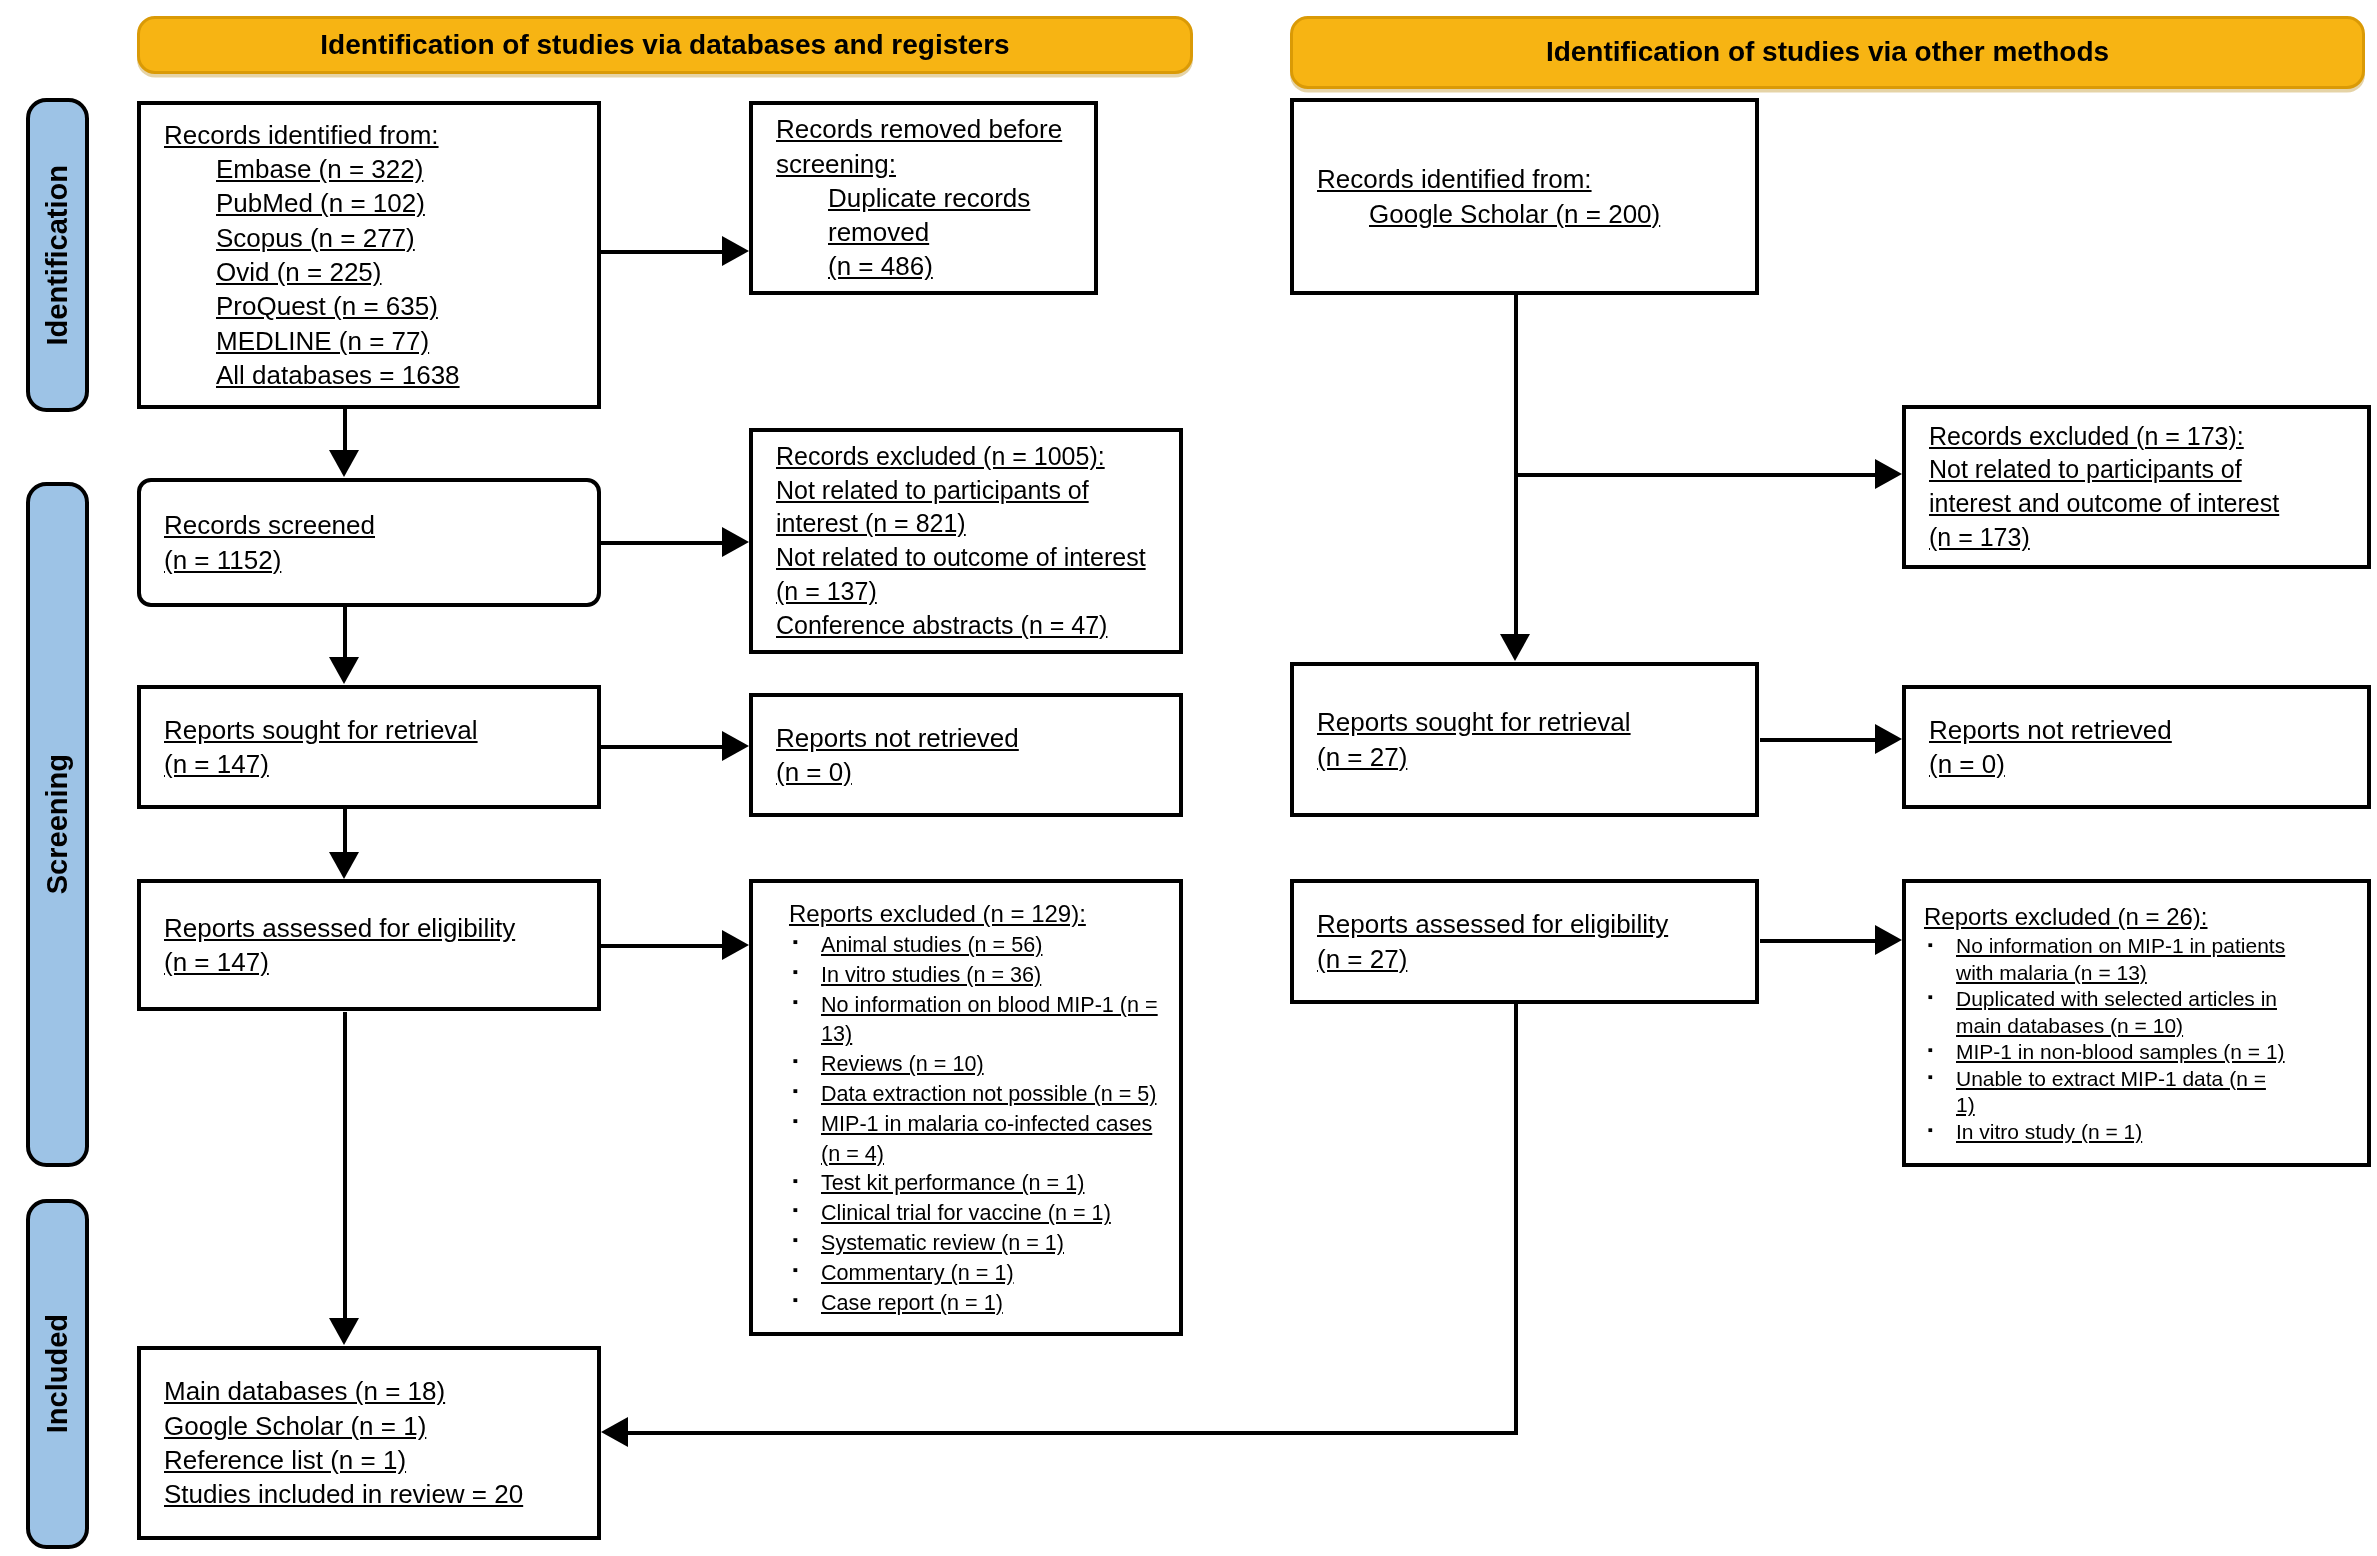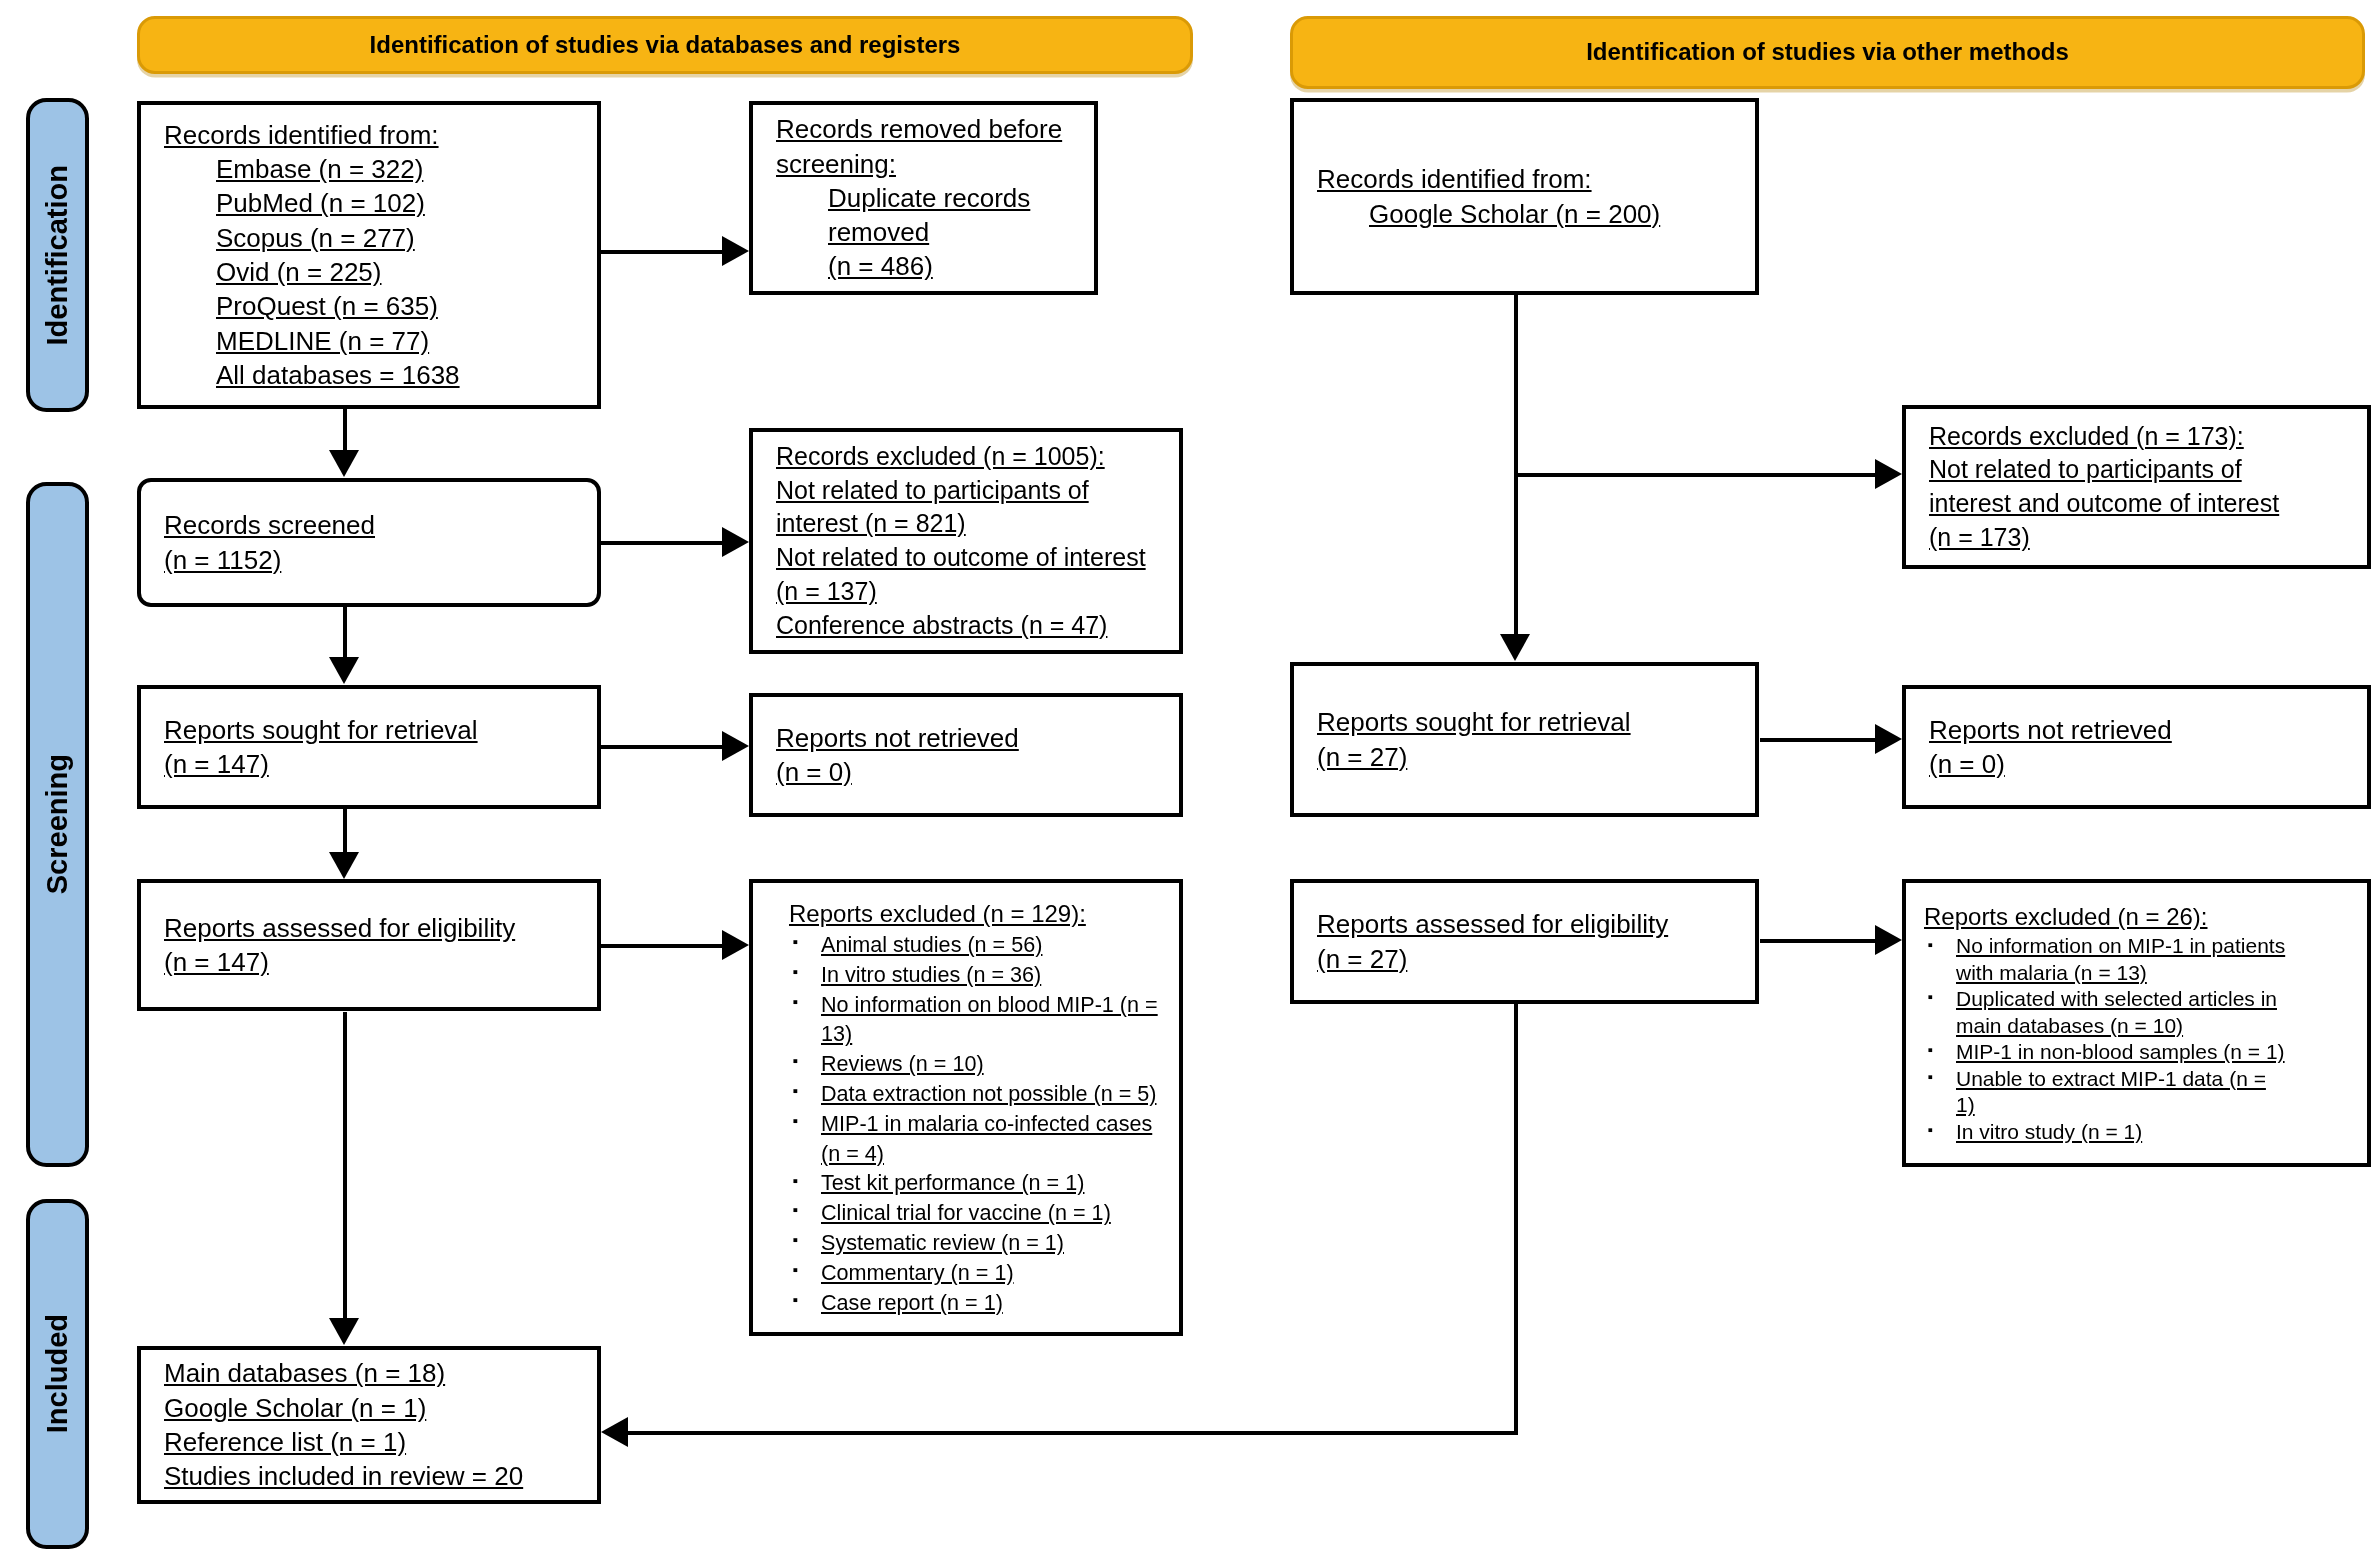--- a/index.html
+++ b/index.html
@@ -1,18 +1,18 @@
 <!DOCTYPE html>
 <html style="font-size:9.6px"><head>
 <meta charset="utf-8">
 <style>
   html,body{margin:0;padding:0;background:#ffffff;}
   body{width:2377px;height:1556px;position:relative;font-family:"Liberation Sans",sans-serif;color:#000;}
   .hdr{position:absolute;box-sizing:border-box;background:#F7B413;border:3px solid #DA9A06;border-radius:18px;
-       display:flex;align-items:center;justify-content:center;font-weight:bold;font-size:24px;text-align:center;
+       display:flex;align-items:center;justify-content:center;font-weight:bold;font-size:28px;text-align:center;
        box-shadow:0 3.6px 0 rgba(180,130,0,.35);}
   .side{position:absolute;box-sizing:border-box;background:#9DC3E6;border:4.8px solid #000;border-radius:20.4px;
         display:flex;align-items:center;justify-content:center;}
   .side span{writing-mode:vertical-rl;transform:rotate(180deg);font-weight:bold;font-size:29px;}
   .box{position:absolute;box-sizing:border-box;background:#fff;border:4.2px solid #000;
        display:flex;flex-direction:column;justify-content:center;
        padding:10.8px 13px 10.8px 23px;font-size:26px;line-height:1.32;text-decoration:underline;}
   .box .line.ind{padding-left:52px;}
   .small{font-size:21.6px;line-height:1.38;padding-left:36px;}
   .xsmall{font-size:21px;line-height:1.26;padding-left:18px;}
@@ -61,21 +61,21 @@
     <div class="line">(n = 1152)</div>
   </div>
 <div class="box" style="left:137px;top:685px;width:464px;height:124px;">
     <div class="line">Reports sought for retrieval</div>
     <div class="line">(n = 147)</div>
   </div>
 <div class="box" style="left:137px;top:879px;width:464px;height:132px;">
     <div class="line">Reports assessed for eligibility</div>
     <div class="line">(n = 147)</div>
   </div>
-<div class="box" style="left:137px;top:1346px;width:464px;height:158px;">
+<div class="box" style="left:137px;top:1346px;width:464px;height:194px;">
     <div class="line">Main databases (n = 18)</div>
     <div class="line">Google Scholar (n = 1)</div>
     <div class="line">Reference list (n = 1)</div>
     <div class="line">Studies included in review = 20</div>
   </div>
 
 <div class="box" style="left:749px;top:101px;width:349px;height:194px;">
     <div class="line">Records removed before</div>
     <div class="line">screening:</div>
     <div class="line ind">Duplicate records removed</div>

